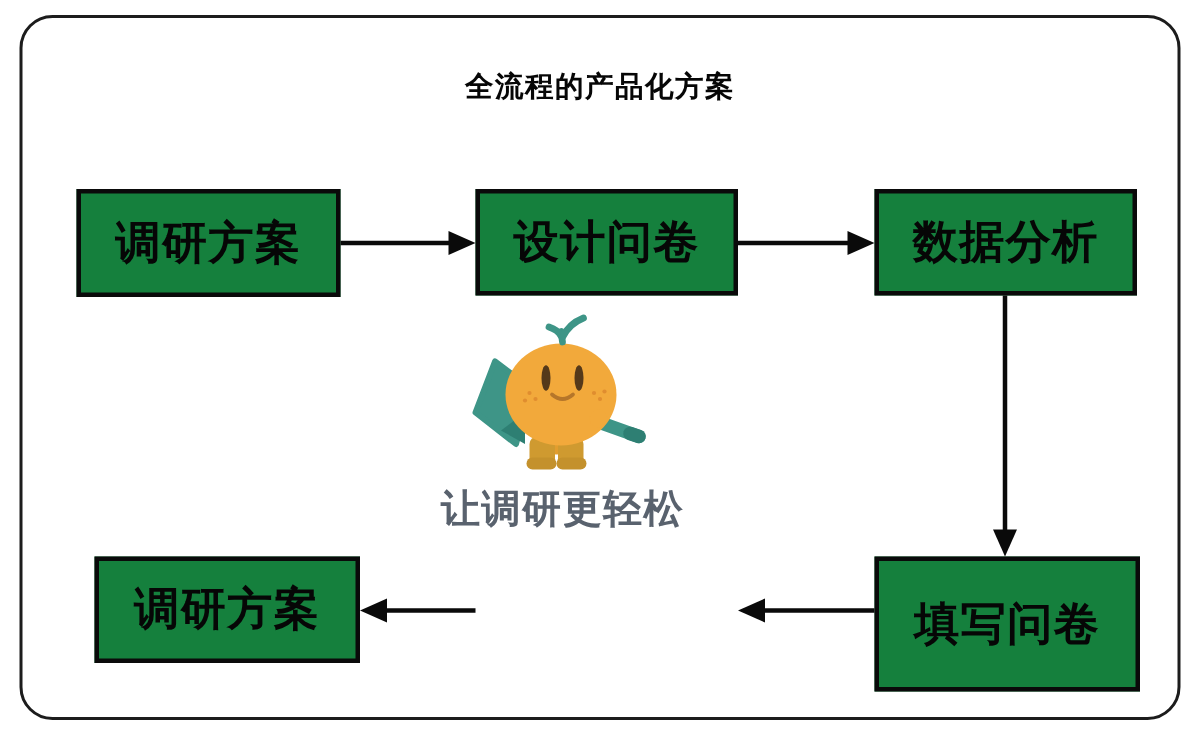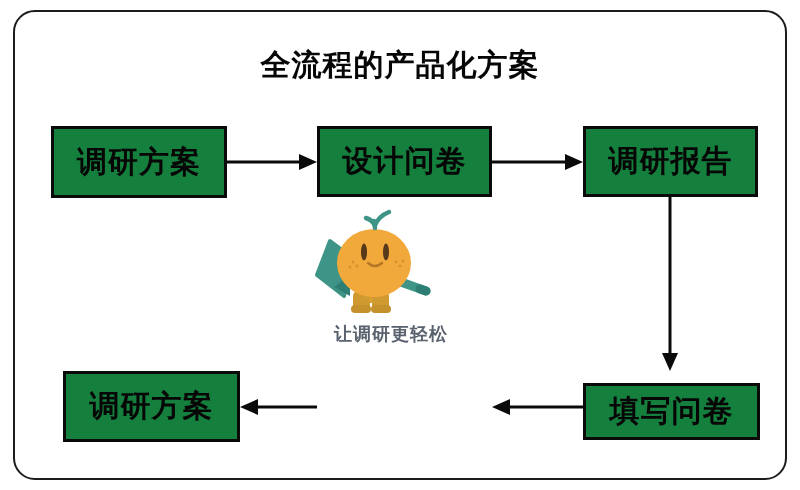--- a/index.html
+++ b/index.html
@@ -16,57 +16,57 @@
     width: 774px; height: 470px;
     border: 2.5px solid #1c1c1c;
     border-radius: 22px;
     box-sizing: border-box;
   }
   .title {
     position: absolute;
     left: 0; top: 45px;
     width: 800px;
     text-align: center;
-    font-size: 30px;
+    font-size: 19px;
     font-weight: 600;
     color: #060606;
     letter-spacing: 1px;
   }
   .node {
     position: absolute;
     border: 3px solid #0a0a0a;
     background: #15803d;
     box-sizing: border-box;
     display: flex;
     align-items: center;
     justify-content: center;
     font-size: 30px;
     font-weight: 600;
     color: #060606;
     letter-spacing: 1px;
   }
   .n0 { left: 51px;  top: 126px; width: 176px; height: 72px; }
   .n1 { left: 317px; top: 126px; width: 175px; height: 71px; }
   .n2 { left: 583px; top: 126px; width: 175px; height: 71px; }
-  .n3 { left: 583px; top: 383px; width: 177px; height: 57px; }
+  .n3 { left: 583px; top: 371px; width: 177px; height: 90px; }
   .n4 { left: 317px; top: 371px; width: 175px; height: 71px; }
   .n5 { left: 63px;  top: 371px; width: 177px; height: 71px; }
   .arrows, .mascot {
     position: absolute;
     left: 0; top: 0;
     pointer-events: none;
   }
   .arrows { width: 800px; height: 490px; }
   .mascot { left: 300px; top: 205px; width: 160px; height: 118px; }
   .tagline {
     position: absolute;
-    left: 266px; top: 322px;
+    left: 250px; top: 322px;
     width: 250px;
     text-align: center;
-    font-size: 18px;
+    font-size: 26px;
     font-weight: 700;
     color: #59626E;
     letter-spacing: 1px;
   }
 </style>
 </head>
 <body>
 
 <div class="canvas">
 
@@ -74,21 +74,21 @@
 
   <div class="title">全流程的产品化方案</div>
 
   <div class="node n0">
     <span>调研方案</span>
   </div>
   <div class="node n1">
     <span>设计问卷</span>
   </div>
   <div class="node n2">
-    <span>调研报告</span>
+    <span>数据分析</span>
   </div>
   <div class="node n3">
     <span>填写问卷</span>
   </div>
   <div class="node n5">
     <span>调研方案</span>
   </div>
 
   <svg class="arrows" viewBox="0 0 800 490" xmlns="http://www.w3.org/2000/svg">
     <g stroke="#0a0a0a" fill="#0a0a0a">

